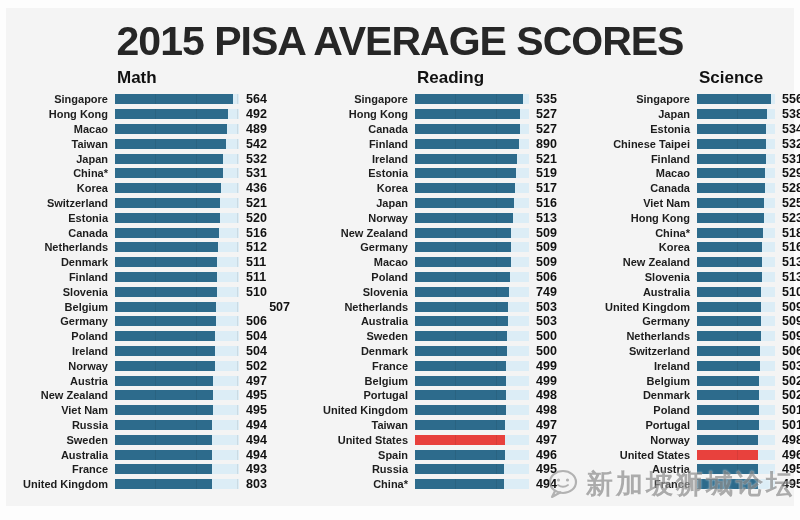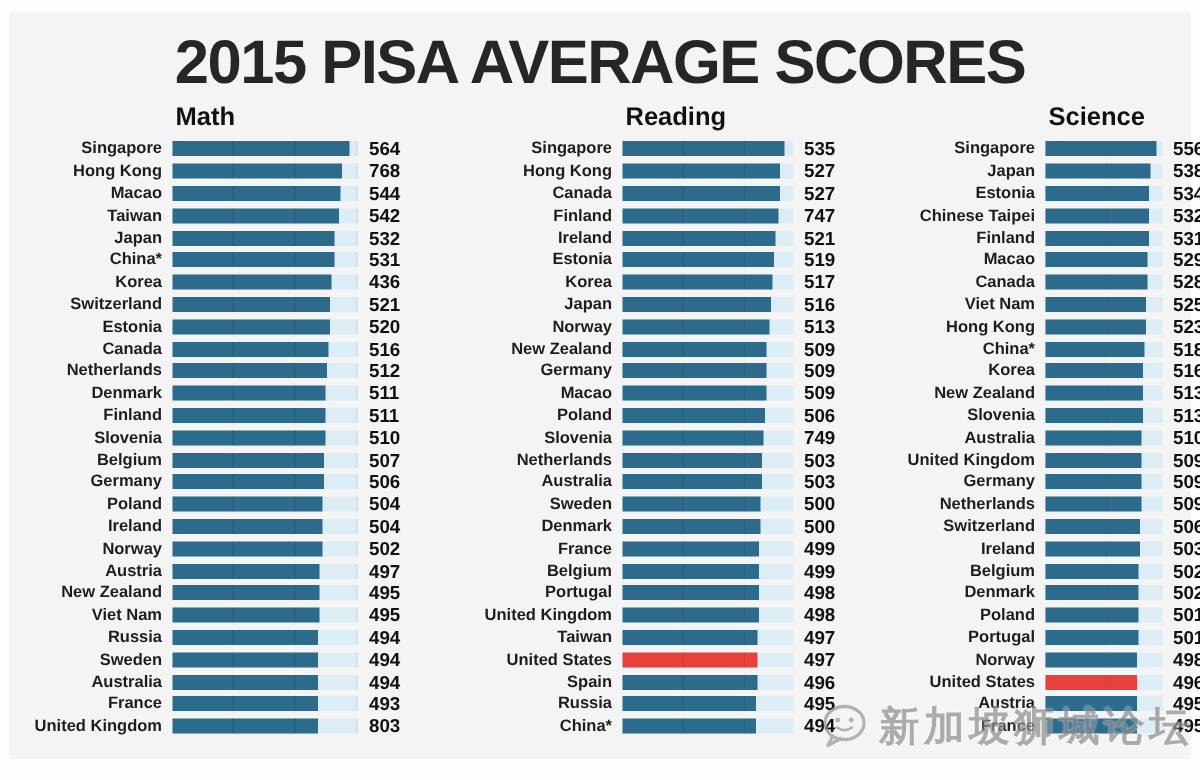--- a/index.html
+++ b/index.html
@@ -77,29 +77,29 @@
             <div class="gridlines"></div>
           </div>
           <div class="score" style="width: 44px;">564</div>
         </div>
         <div class="row">
           <div class="country" style="width: 102px;">Hong Kong</div>
           <div class="track" style="width: 124px;">
             <div class="bar" style="width: 91.2222%;"></div>
             <div class="gridlines"></div>
           </div>
-          <div class="score" style="width: 44px;">768</div>
+          <div class="score" style="width: 44px;">492</div>
         </div>
         <div class="row">
           <div class="country" style="width: 102px;">Macao</div>
           <div class="track" style="width: 124px;">
             <div class="bar" style="width: 90.2778%;"></div>
             <div class="gridlines"></div>
           </div>
-          <div class="score" style="width: 44px;">544</div>
+          <div class="score" style="width: 44px;">489</div>
         </div>
         <div class="row">
           <div class="country" style="width: 102px;">Taiwan</div>
           <div class="track" style="width: 124px;">
             <div class="bar" style="width: 89.8056%;"></div>
             <div class="gridlines"></div>
           </div>
           <div class="score" style="width: 44px;">542</div>
         </div>
         <div class="row">
@@ -181,21 +181,21 @@
             <div class="gridlines"></div>
           </div>
           <div class="score" style="width: 44px;">510</div>
         </div>
         <div class="row">
           <div class="country" style="width: 102px;">Belgium</div>
           <div class="track" style="width: 124px;">
             <div class="bar" style="width: 81.5417%;"></div>
             <div class="gridlines"></div>
           </div>
-          <div class="score" style="width: 44px;">507</div>
+          <div class="score" style="width: 44px; text-align: right;">507</div>
         </div>
         <div class="row">
           <div class="country" style="width: 102px;">Germany</div>
           <div class="track" style="width: 124px;">
             <div class="bar" style="width: 81.3056%;"></div>
             <div class="gridlines"></div>
           </div>
           <div class="score" style="width: 44px;">506</div>
         </div>
         <div class="row">
@@ -312,21 +312,21 @@
             <div class="gridlines"></div>
           </div>
           <div class="score" style="width: 44px;">527</div>
         </div>
         <div class="row">
           <div class="country" style="width: 118px;">Finland</div>
           <div class="track" style="width: 114px;">
             <div class="bar" style="width: 91.2683%;"></div>
             <div class="gridlines"></div>
           </div>
-          <div class="score" style="width: 44px;">747</div>
+          <div class="score" style="width: 44px;">890</div>
         </div>
         <div class="row">
           <div class="country" style="width: 118px;">Ireland</div>
           <div class="track" style="width: 114px;">
             <div class="bar" style="width: 89.1951%;"></div>
             <div class="gridlines"></div>
           </div>
           <div class="score" style="width: 44px;">521</div>
         </div>
         <div class="row">

